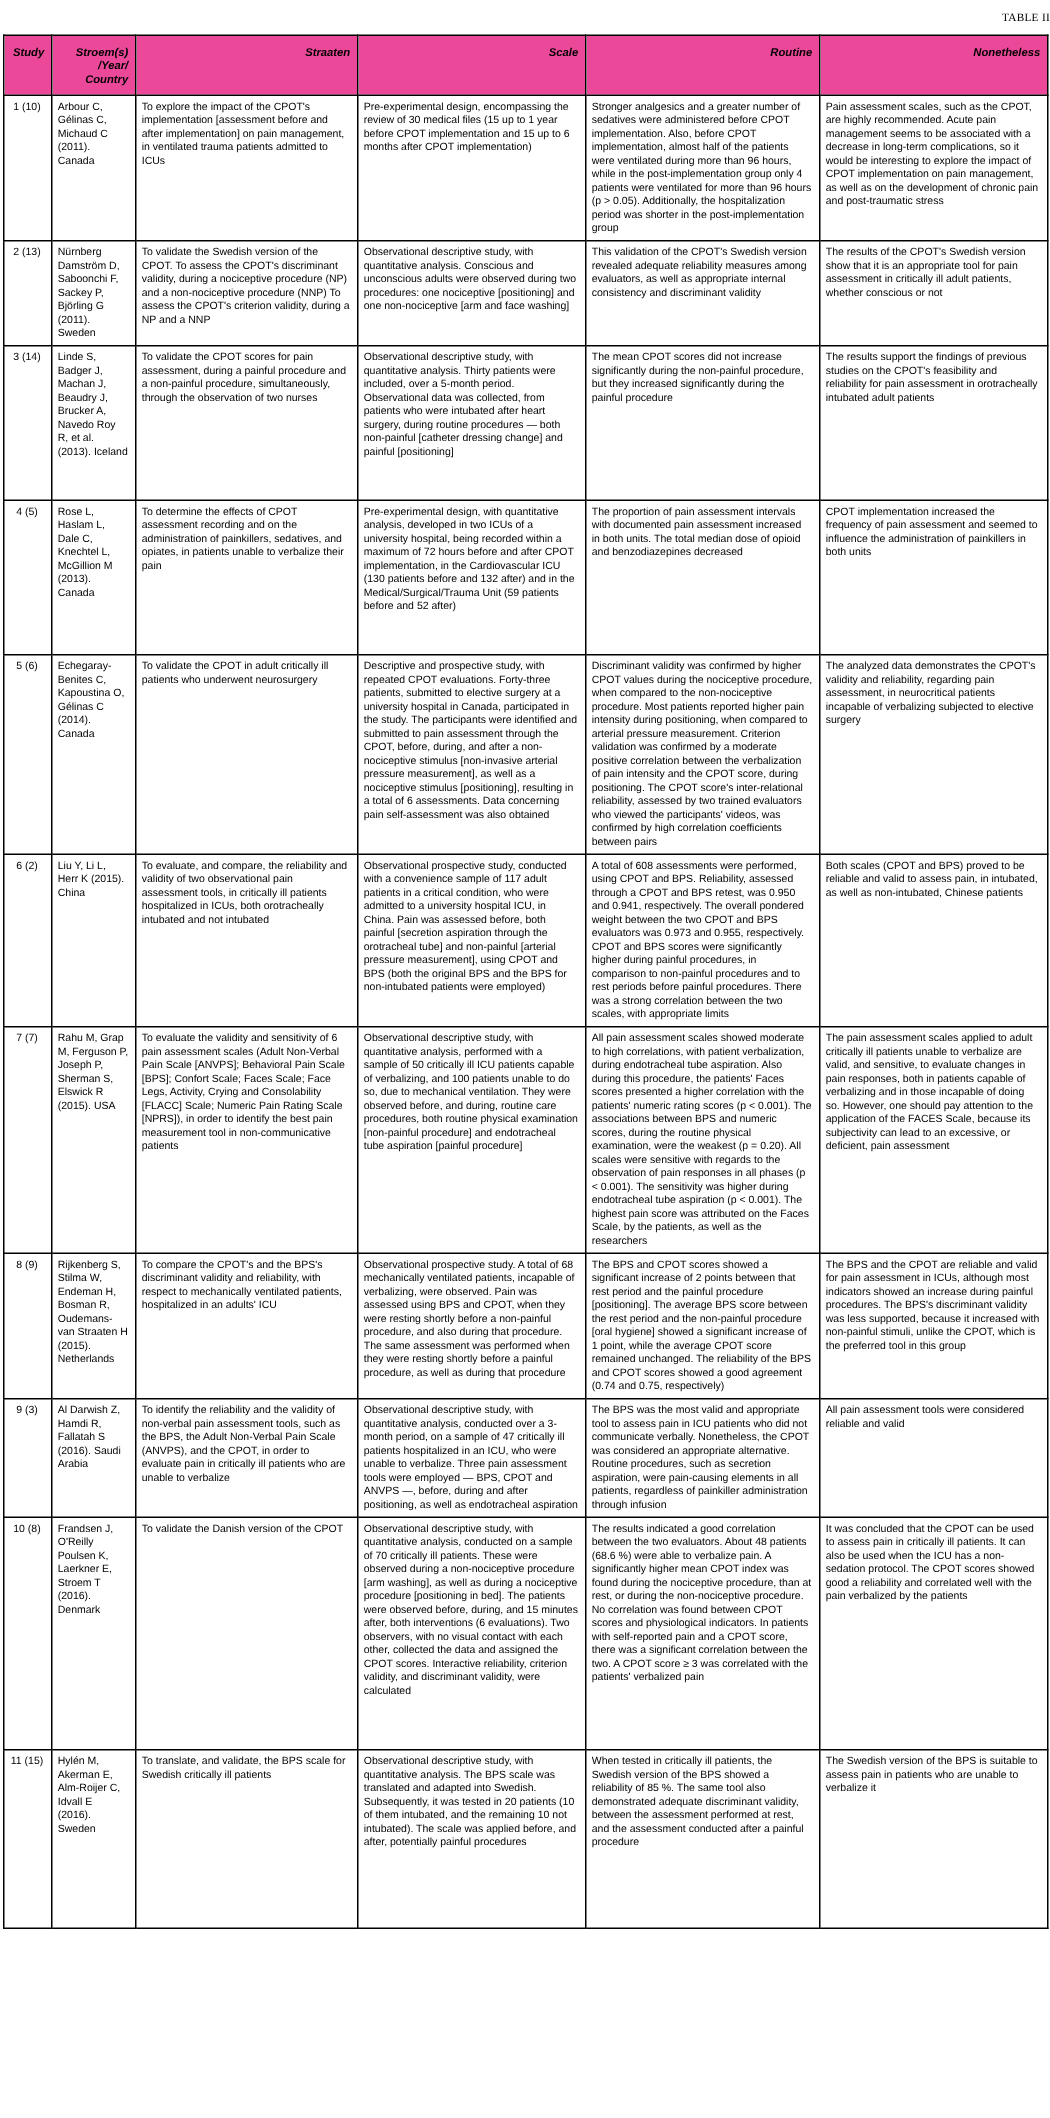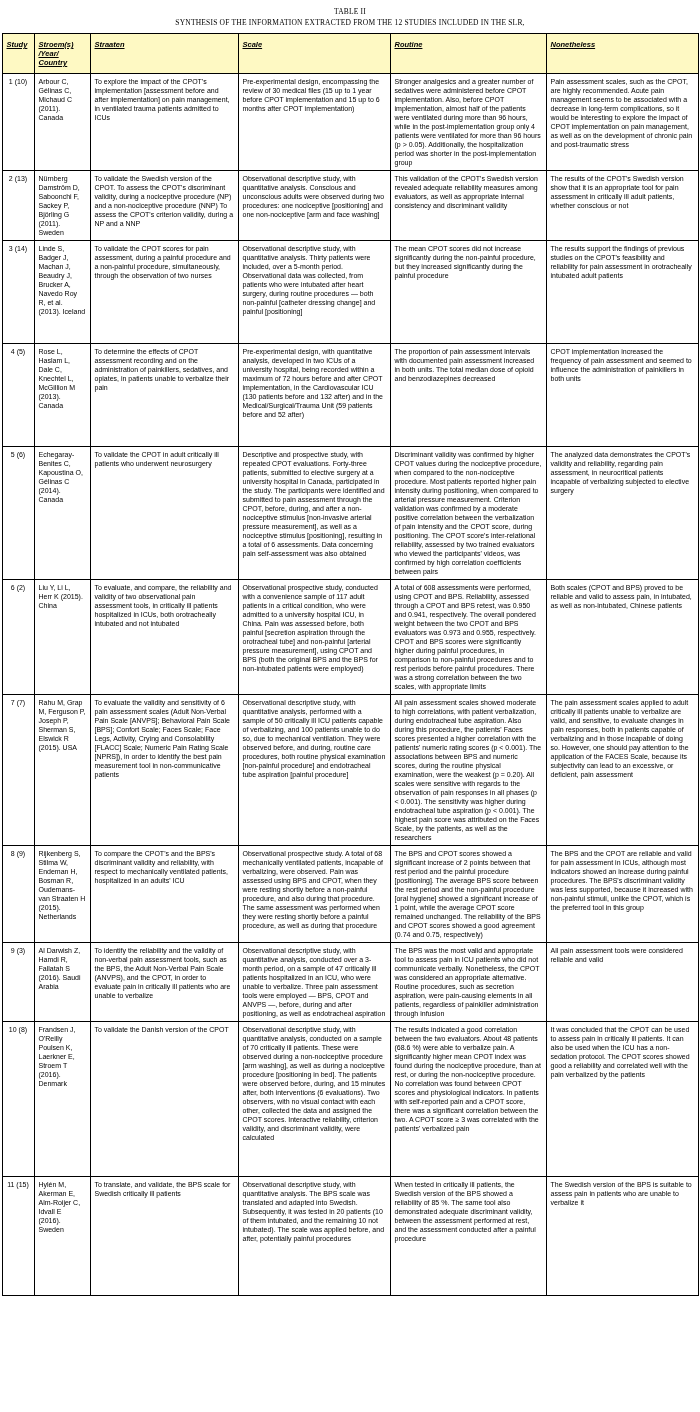--- a/index.html
+++ b/index.html
@@ -8,21 +8,21 @@
     background: #ffffff;
     width: 700px;
   }
   body {
     font-family: "Liberation Sans", sans-serif;
     color: #000;
     height: 1412px;
     overflow: hidden;
   }
   .caption {
-    text-align: center;
+    text-align: right;
     font-family: "Liberation Serif", serif;
     font-size: 7.5px;
     line-height: 9.5px;
     letter-spacing: 0.2px;
     padding-top: 7px;
   }
   .caption .table-label {
     margin-bottom: 1px;
   }
   table.synth {
@@ -34,42 +34,40 @@
   table.synth th, table.synth td {
     border: 1px solid #000;
     vertical-align: top;
     padding: 3px 4px;
     font-size: 7px;
     line-height: 9px;
     word-wrap: break-word;
     overflow: hidden;
   }
   table.synth th {
-    background: #fef9c3;
+    background: #ec4899;
     font-style: italic;
     font-weight: bold;
-    text-align: left;
+    text-align: right;
     font-size: 7.5px;
     padding-top: 6px;
     padding-bottom: 6px;
-    text-decoration: underline;
   }
   td.c-study { text-align: center; }
   td.c-author { }
   
   tr.r3 td, tr.r4 td { height: 96px; }
   tr.r10 td { height: 148px; }
   tr.r11 td { height: 112px; }
 </style>
 </head>
 <body>
 
 <div class="caption">
   <div class="table-label">TABLE II</div>
-  <div>SYNTHESIS OF THE INFORMATION EXTRACTED FROM THE 12 STUDIES INCLUDED IN THE SLR,</div>
 </div>
 
 <table class="synth">
   <colgroup>
     <col style="width:32px">
     <col style="width:56px">
     <col style="width:148px">
     <col style="width:152px">
     <col style="width:156px">
     <col style="width:152px">

